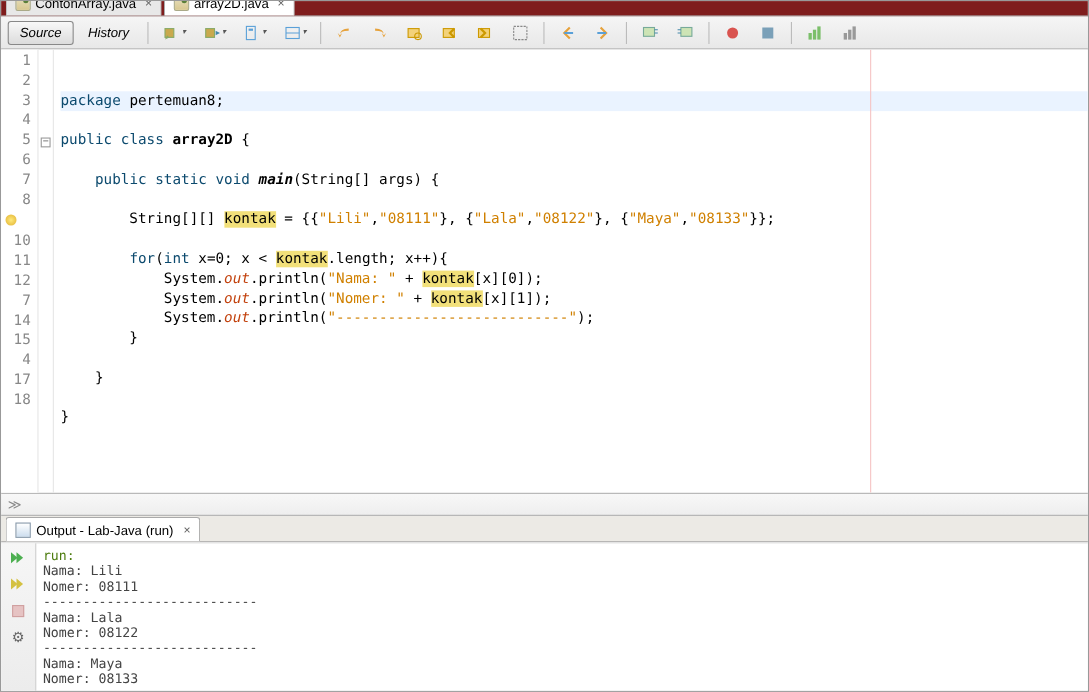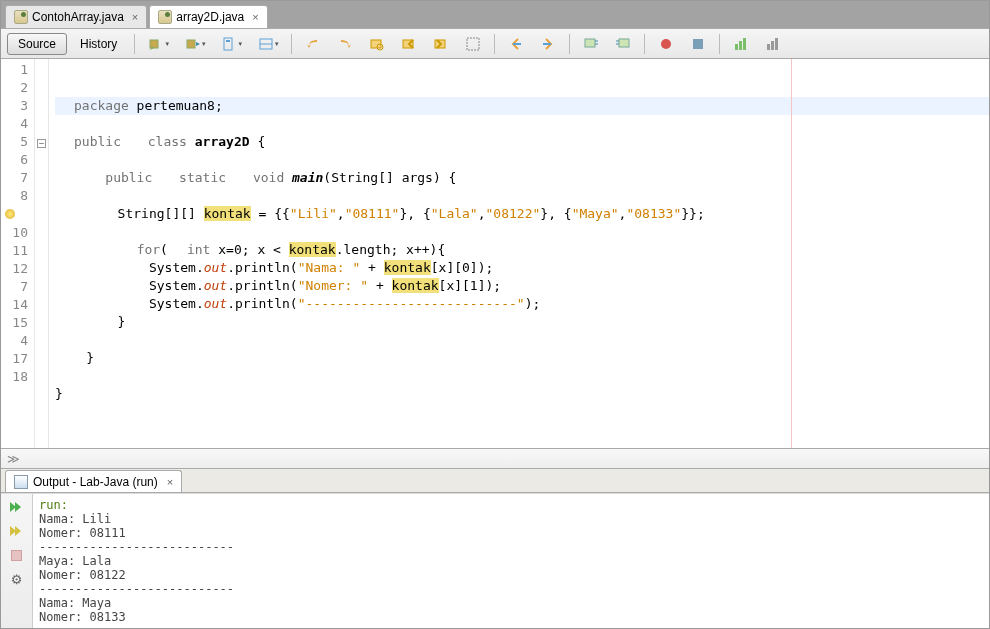--- a/index.html
+++ b/index.html
@@ -10,22 +10,22 @@
     width: 990px;
     height: 629px;
     overflow: hidden;
     display: flex;
     flex-direction: column;
     border: 1px solid #999;
   }
   .tabs-row {
     display: flex;
     align-items: flex-end;
-    background: #a3a3a3;
-    height: 28px;
+    background: #7f1d1d;
+    height: 14px;
     border-bottom: 1px solid #aaa;
     padding-left: 4px;
     gap: 0;
   }
   .file-tab {
     display: flex;
     align-items: center;
     gap: 4px;
     padding: 4px 8px;
     border: 1px solid #aaa;
@@ -66,20 +66,21 @@
     display: inline-flex;
     align-items: center;
     justify-content: flex-end;
     min-width: 22px;
     height: 22px;
     padding: 0 6px;
     border: 1px solid transparent;
     border-radius: 3px;
     cursor: pointer;
     font-size: 12px;
+    font-style: italic;
   }
   .tb-btn.textual { padding: 2px 10px; }
   .tb-btn.active {
     background: linear-gradient(#f8f8f8,#dcdcdc);
     border: 1px solid #888;
   }
   .sep {
     width: 1px; height: 20px;
     background: #bbb;
     margin: 0 4px;
@@ -141,21 +142,21 @@
     font-family: "DejaVu Sans Mono","Consolas",monospace;
     font-size: 13px;
     line-height: 18px;
     padding: 2px 0 0 6px;
     white-space: pre;
     position:relative;
     overflow:hidden;
   }
   .code .cl { display:block; height:18px; }
   .hl-line { background: #eaf3ff; }
-  .kw { color: #737373; padding-left: 19px; }
+  .kw { color: #0c4a6e; }
   .bold { font-weight: bold; }
   .ital { font-style: italic; }
   .str { color: #d08000; }
   .field { color: #c2410c; }
   .mark { background: #f2e07a; }
   .margin-line{
     position:absolute;
     top:0; bottom:0;
     left:742px;
     width:1px;
@@ -464,18 +465,18 @@
         <span class="stop-sq"></span>
       </div>
     <div class="os-btn">
         <span class="wrench">⚙</span>
       </div>
   </div>
   <div class="console"><span class="faint">run:</span>
 <span>Nama: Lili</span>
 <span>Nomer: 08111</span>
 <span>---------------------------</span>
-<span>Maya: Lala</span>
+<span>Nama: Lala</span>
 <span>Nomer: 08122</span>
 <span>---------------------------</span>
 <span>Nama: Maya</span>
 <span>Nomer: 08133</span></div>
 </div>
 
 </body></html>

